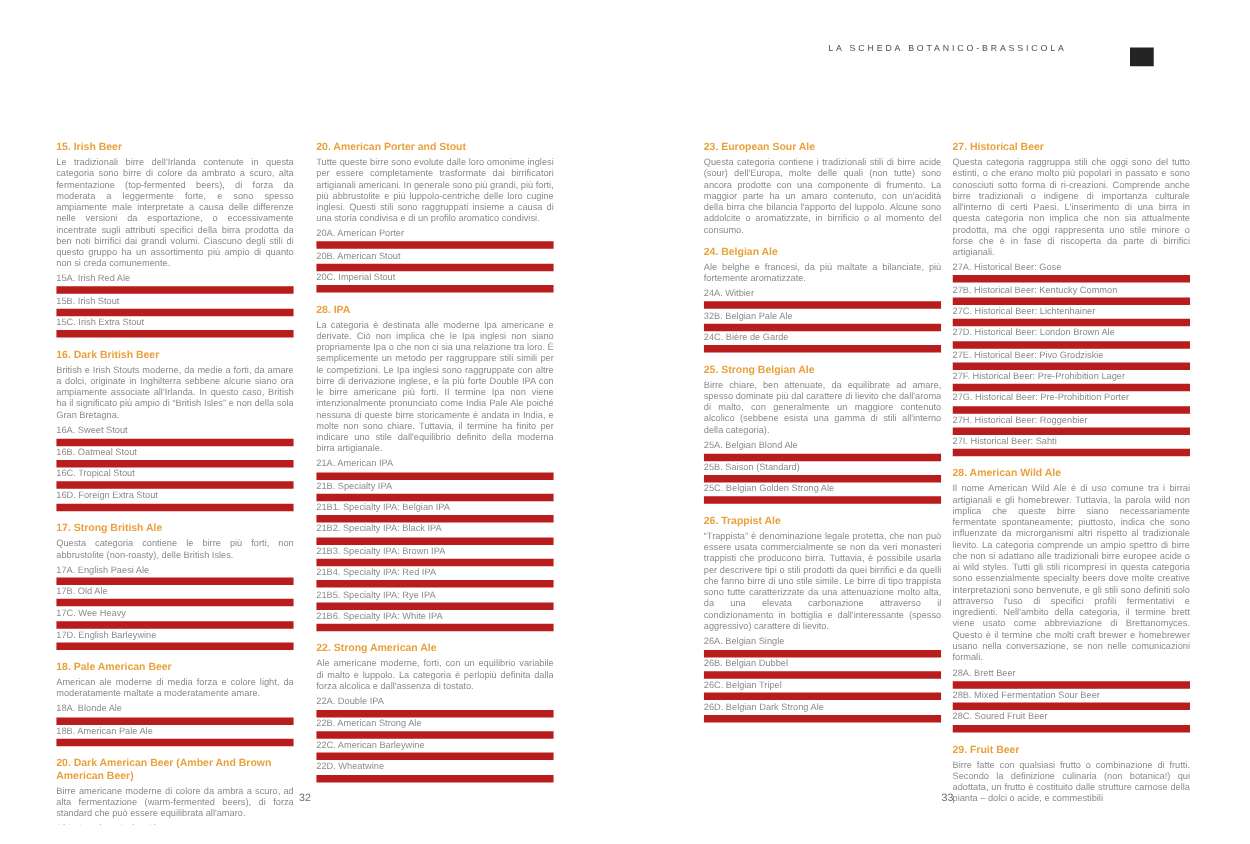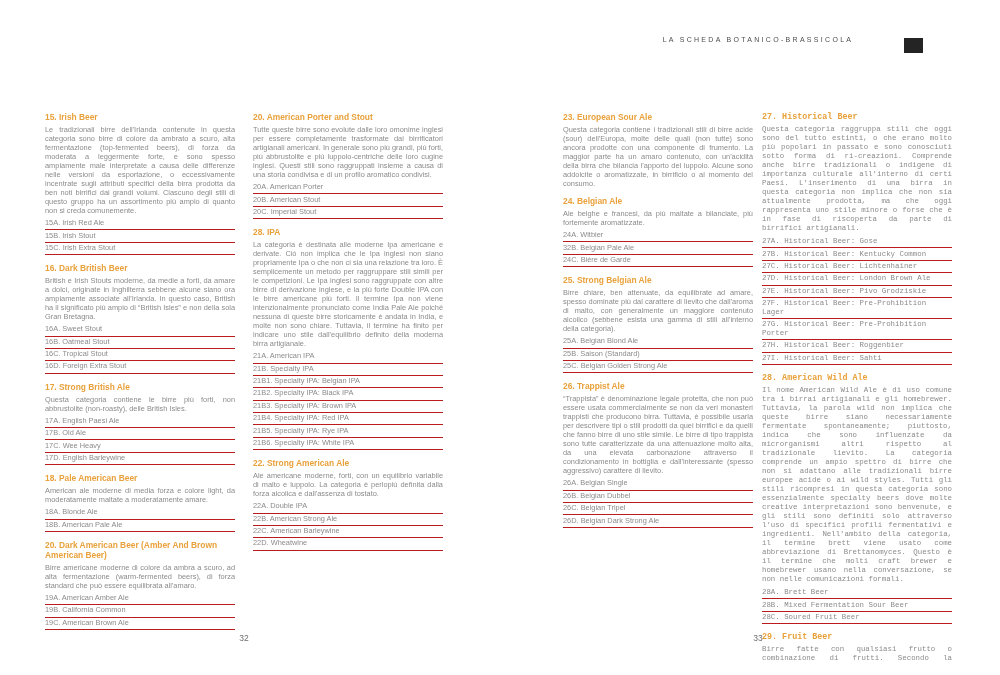--- a/index.html
+++ b/index.html
@@ -20,41 +20,41 @@
   }
   .corner-mark {
     position:absolute; top:38px; left:904px;
     width:19px; height:15px; background:#242424;
   }
 
   .col { position:absolute; top:112px; width:190px; height:548px; overflow:hidden; }
   #col-0 { left:45px; }
   #col-1 { left:253px; }
   #col-2 { left:563px; }
-  #col-3 { left:762px;font-family:Liberation Mono, monospace; }
+  #col-3 { left:762px; }
 
   .section { margin-bottom:8px; }
   .heading {
     color:#E9A13B;
     font-size:8.4px; font-weight:bold; line-height:10px;
     margin-bottom:3px;
   }
   .body {
     color:#8b8b8b;
     font-size:7.4px; line-height:9px;
     text-align:justify;
     margin-bottom:3px;
     hyphens:auto;
   }
   .styles { list-style:none; }
   .styles li {
     color:#8b8b8b;
     font-size:7.4px; line-height:8.8px;
     padding:1.2px 0 1.4px 0;
-    border-bottom:1px solid #b91c1c;
+    border-bottom:6px solid #b91c1c;
   }
 
   .page-number {
     position:absolute; top:633px; width:40px;
     text-align:center;
     font-size:8.5px; color:#6e6e6e;
   }
   #pn-left  { left:224px; }
   #pn-right { left:738px;text-align:center; }
 </style>

